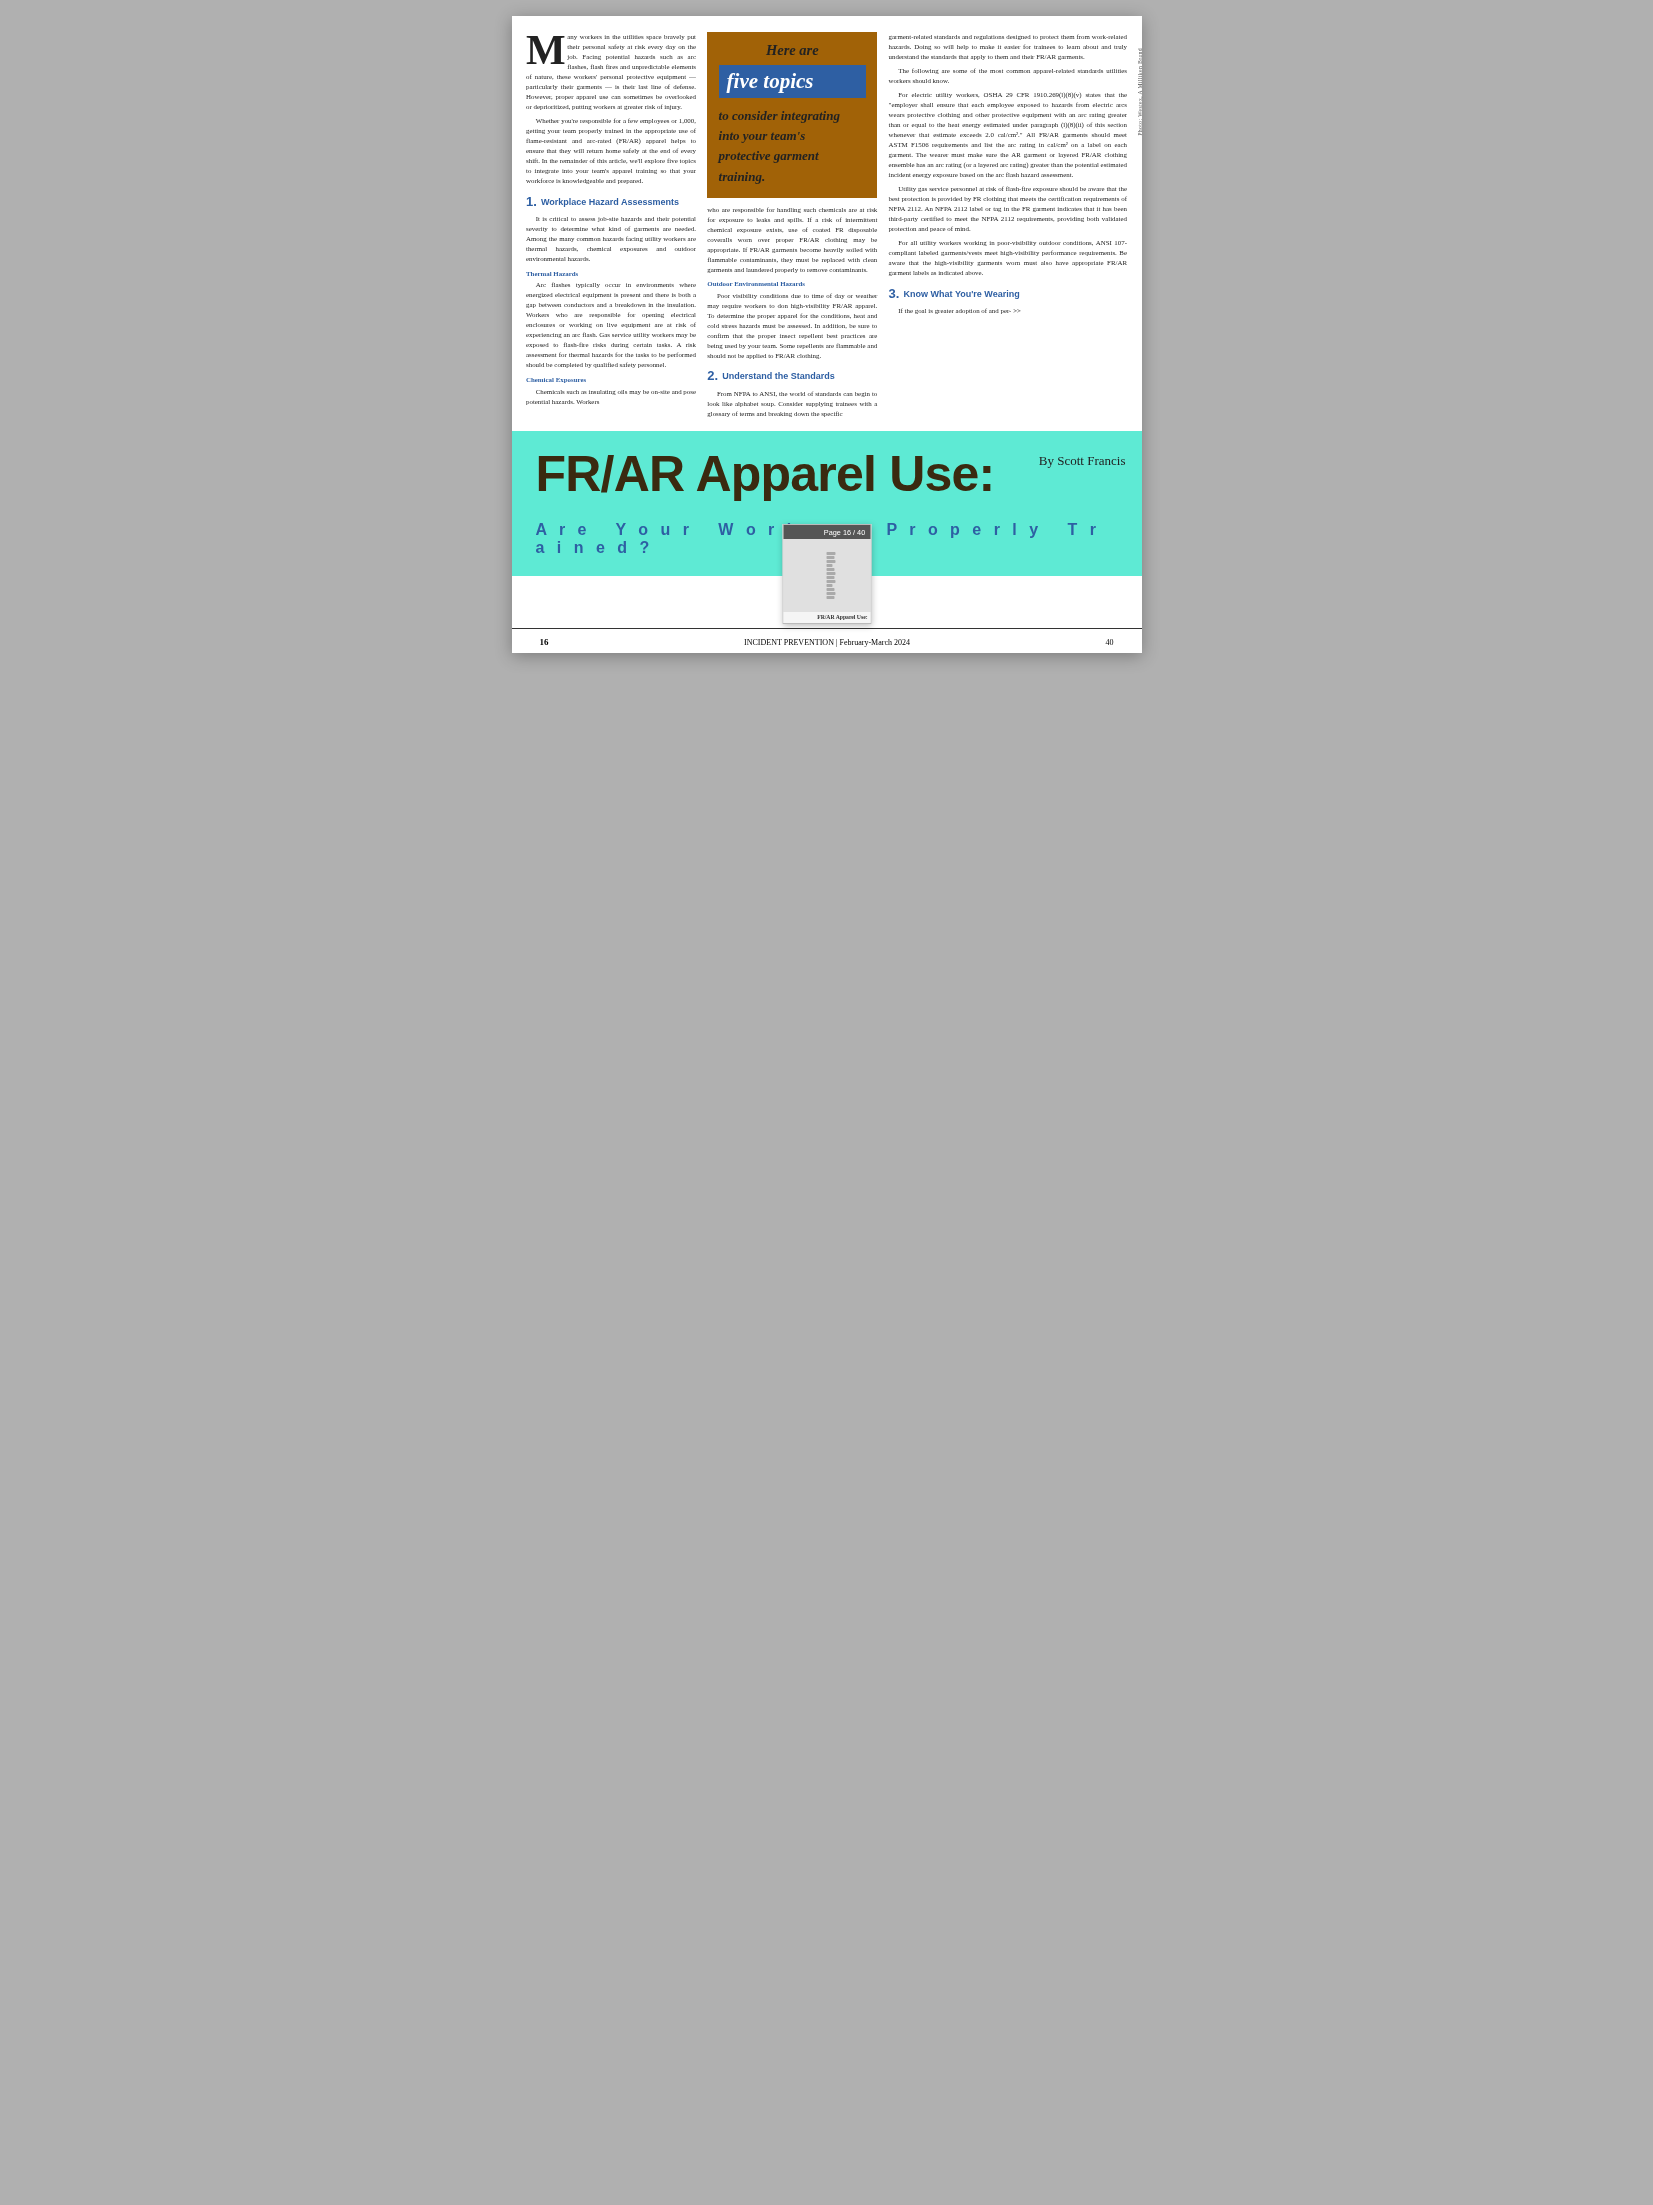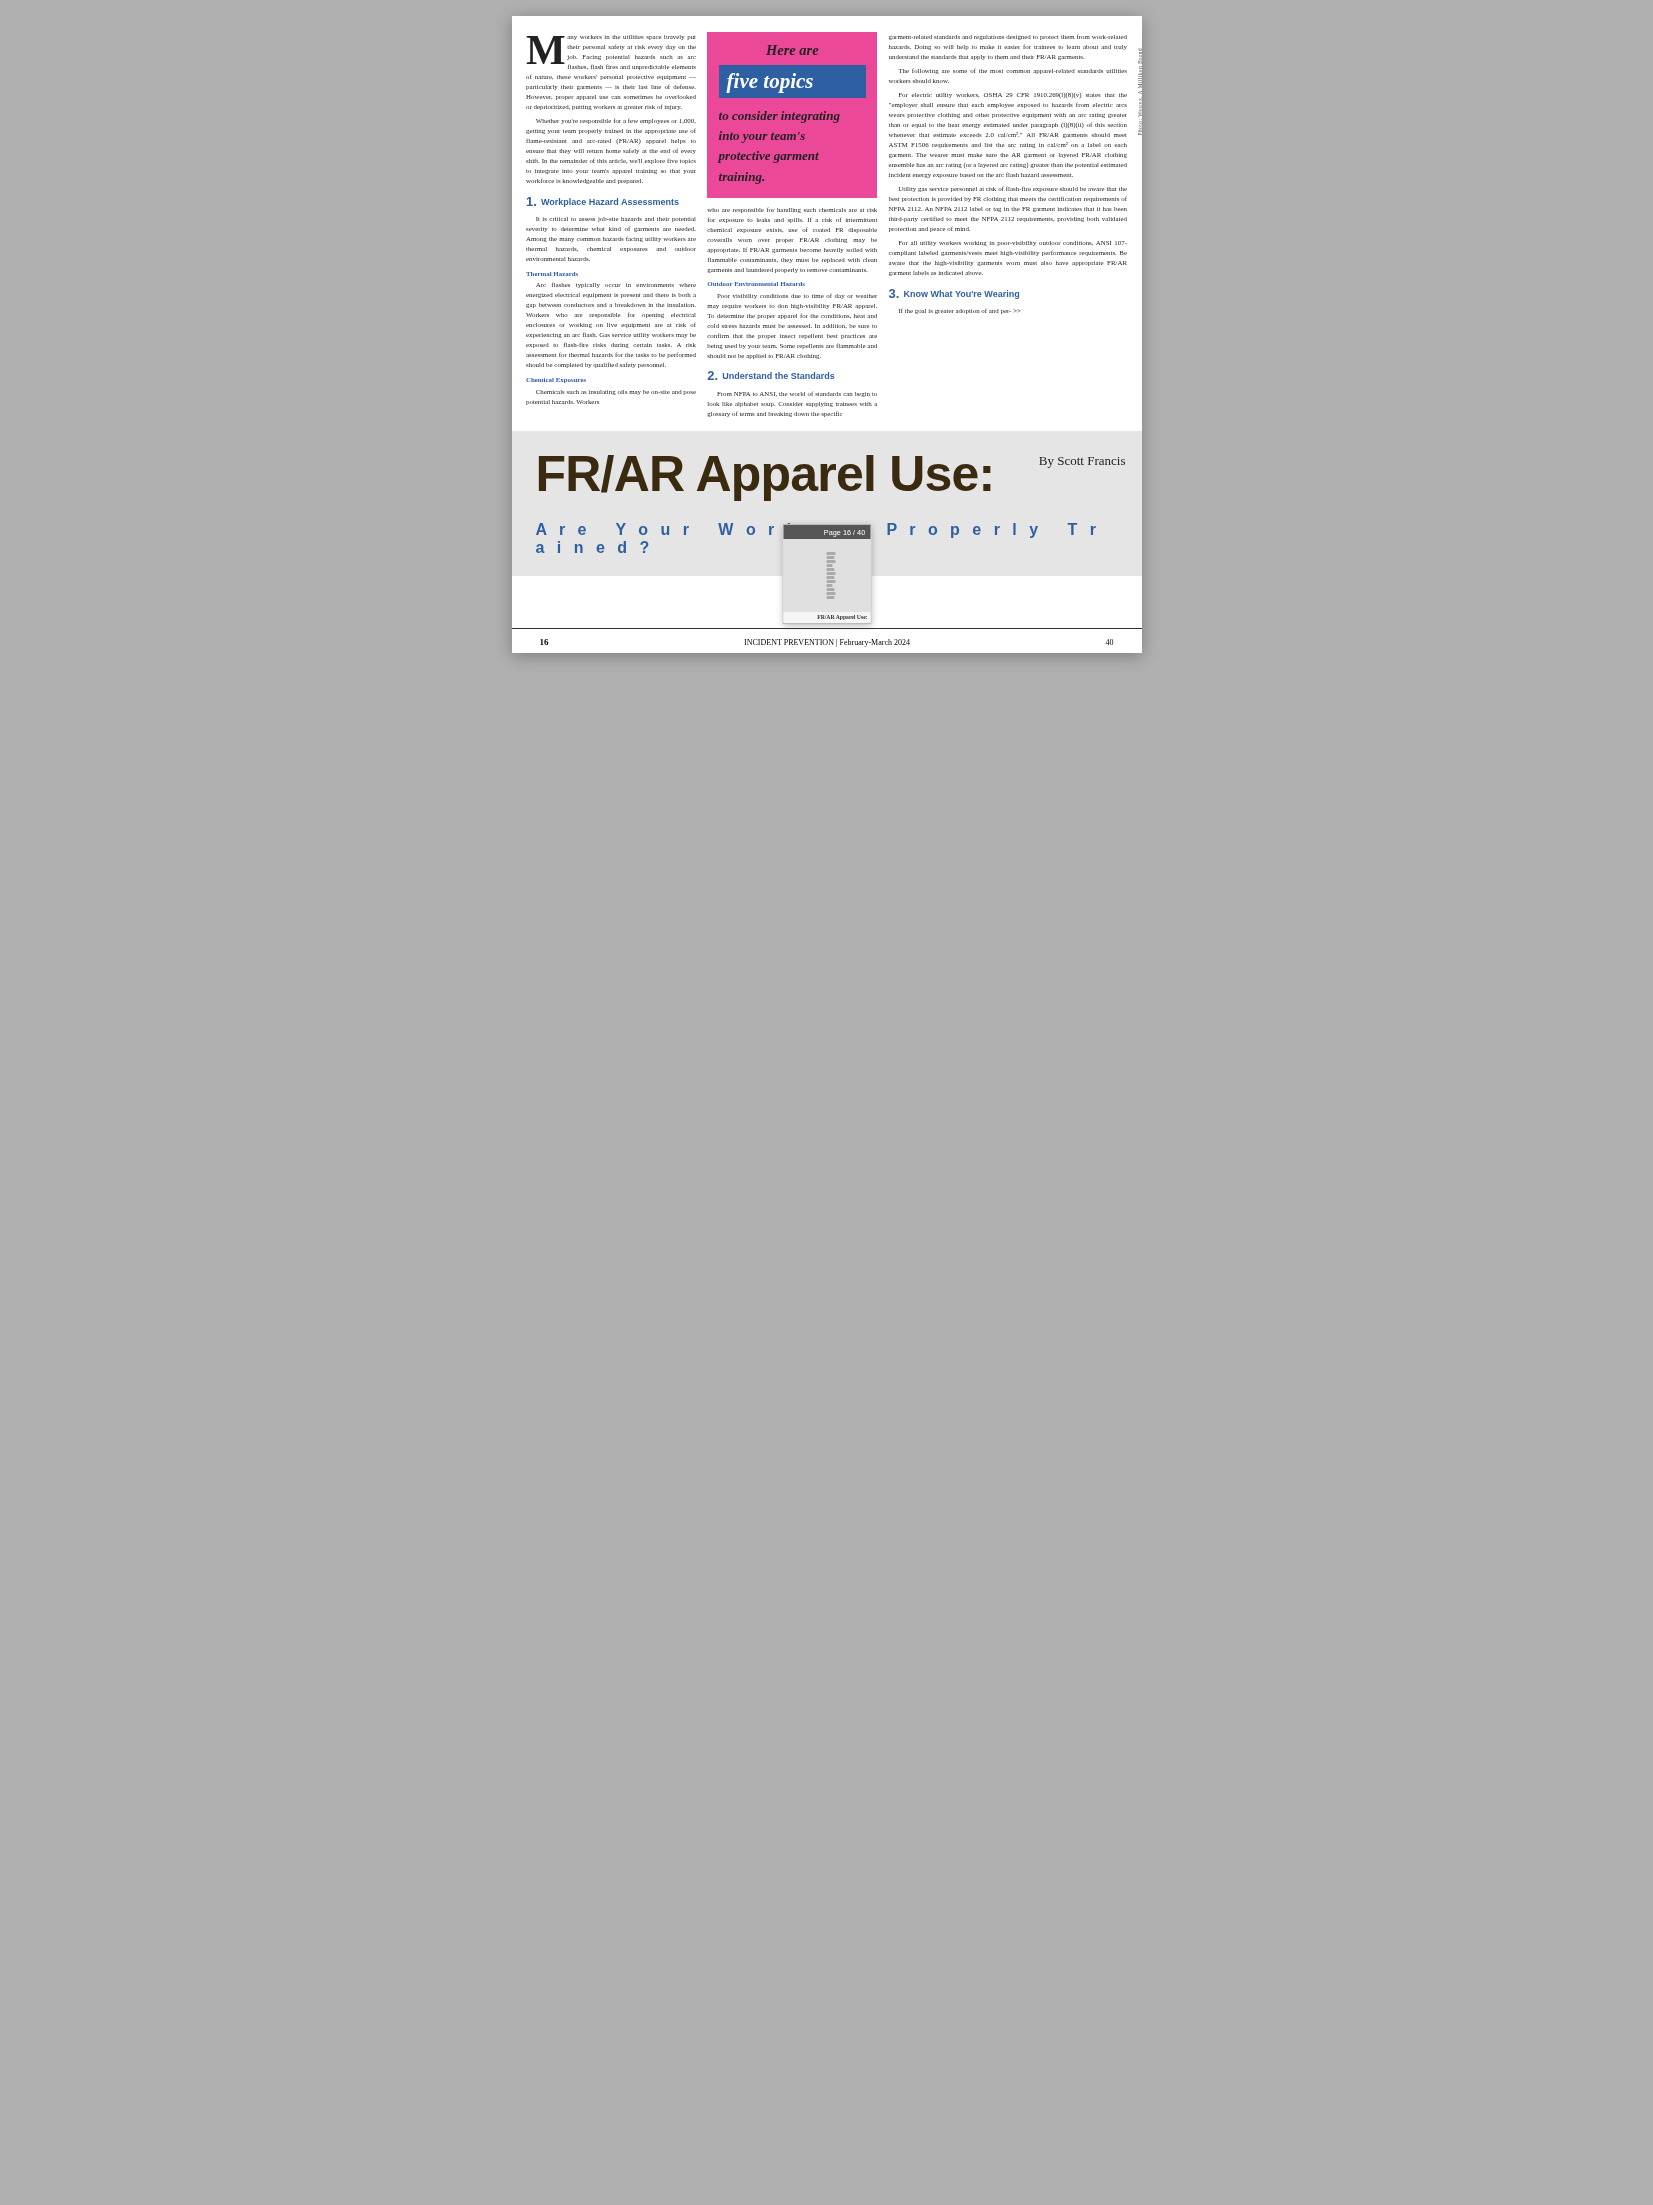--- a/index.html
+++ b/index.html
@@ -103,21 +103,21 @@
     
     .sub-heading {
       font-size: 6.9px;
       font-weight: bold;
       color: #2e5fa3;
       margin: 4.8px 0 1.6px 0;
     }
 
     
     .highlight-box {
-      background: #ec4899;
+      background: #a16207;
       padding: 9.7px 11.3px 11.3px 11.3px;
       margin-bottom: 0;
     }
 
     .highlight-box .here-are {
       font-size: 14.5px;
       font-weight: bold;
       color: #222;
       text-align: center;
       margin-bottom: 6.5px;
@@ -138,21 +138,21 @@
     .highlight-box .sub-text {
       font-size: 13px;
       font-weight: bold;
       color: #222;
       line-height: 1.55;
       font-style: italic;
     }
 
     
     .bottom-banner {
-      background: #e5e5e5;
+      background: #5eead4;
       padding: 18px 24px 0 24px;
       position: relative;
       min-height: 145px;
     }
 
     .bottom-banner .main-title {
       font-size: 50px;
       font-weight: 900;
       color: #3a2a10;
       line-height: 1.0;

